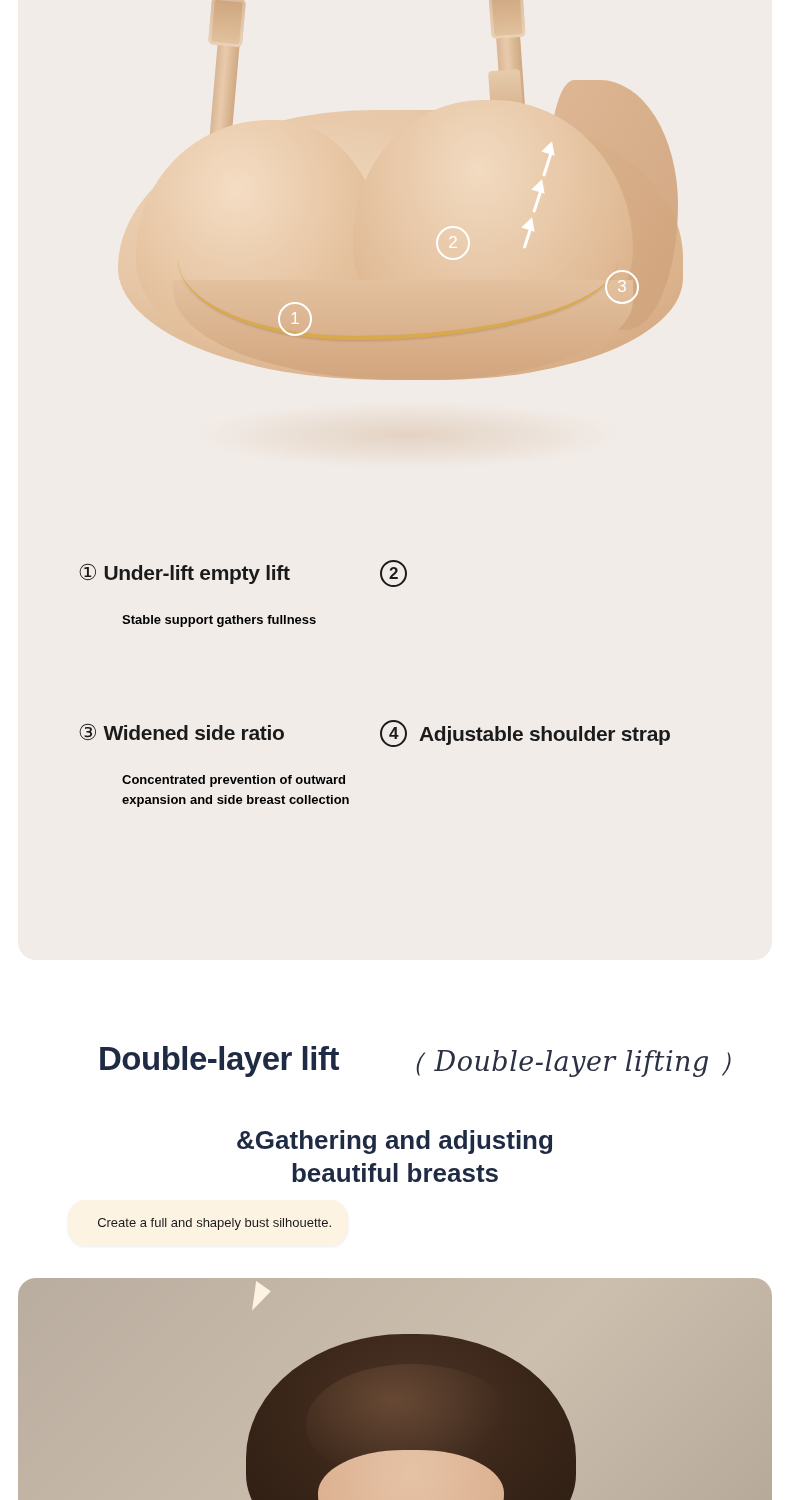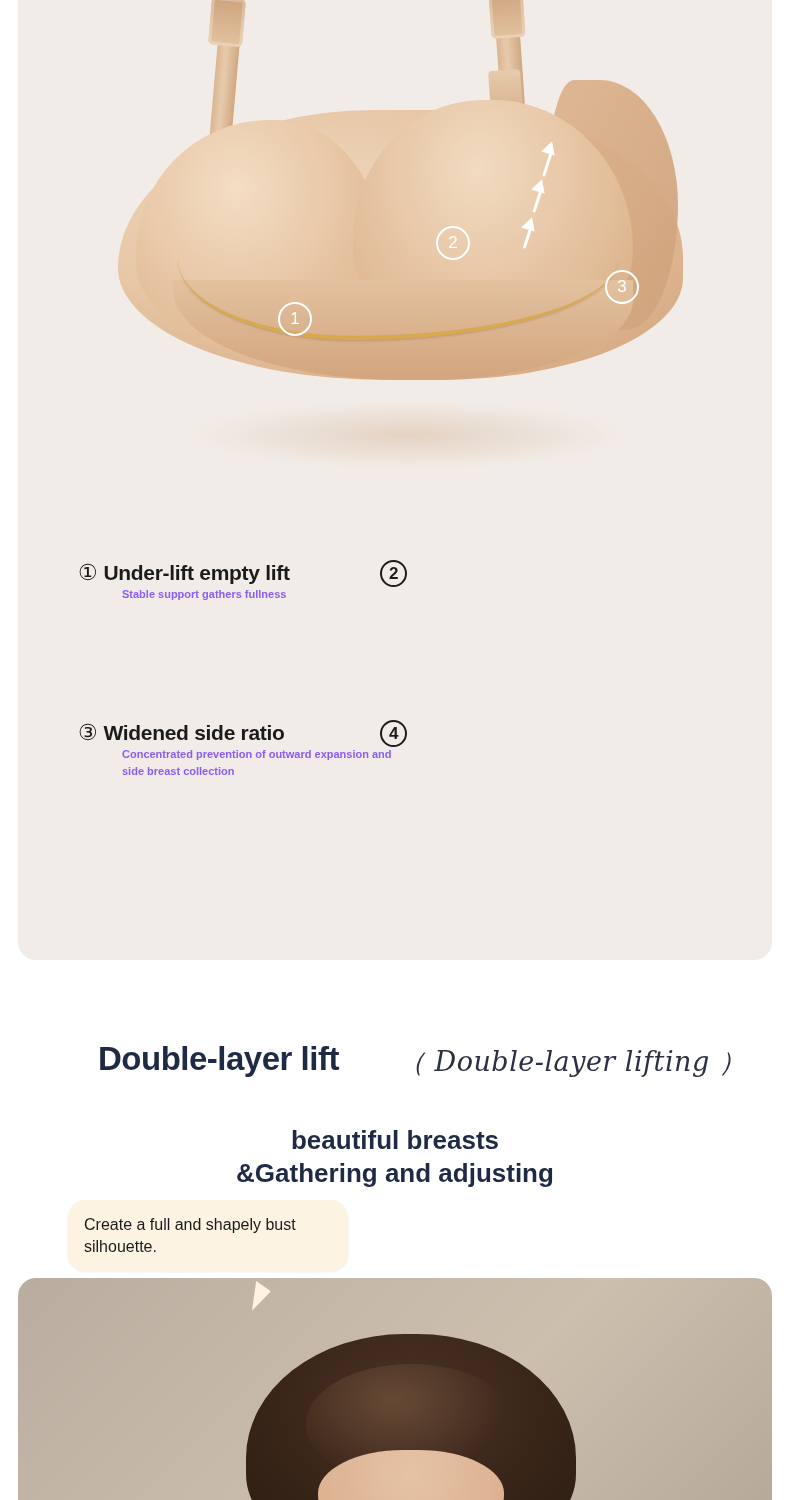--- a/index.html
+++ b/index.html
@@ -107,21 +107,21 @@
   }
   .fnum {
     font-size:22px; font-weight:normal; color:#1b1b1b;
   }
   .fnum-circle {
     display:inline-flex; align-items:center; justify-content:center;
     width:27px; height:27px; border:2px solid #1b1b1b; border-radius:50%;
     font-size:17px; font-weight:bold; flex:0 0 auto;
   }
   .fdesc {
-    margin-top:0; font-size:11px; font-weight:bold; color:#8b5cf6; line-height:1.5;
+    margin-top:24px; font-size:13px; font-weight:bold; color:#000000; line-height:1.5;
   }
   .fdesc.indent { margin-left:44px; }
 
   
   .section2 { position:absolute; left:0; top:1040px; width:790px; }
   .head-line { position:relative; height:62px; margin-left:98px; }
   .head-main {
     position:absolute; left:0; top:0;
     font-size:33px; font-weight:bold; color:#1f2a44; letter-spacing:-.5px;
   }
@@ -159,21 +159,21 @@
     position:absolute; left:300px; top:172px; width:186px; height:120px;
     background:radial-gradient(ellipse at 50% 20%, #e6c3a6, #d8ab89);
     border-radius:46% 46% 50% 50% / 36% 36% 64% 64%;
   }
   .callout {
     position:absolute; left:50px; top:-28px; width:280px;
     background:#fdf3e3; border-radius:18px; padding:14px 16px;
     box-shadow:0 1px 3px rgba(0,0,0,.08);
     z-index:4;
   }
-  .callout-text { font-size:16px; color:#1b1b1b; line-height:1.35; }
+  .callout-text { font-size:13px; color:#1b1b1b; line-height:1.35;text-align:right; }
   .callout-tail {
     position:absolute; left:236px; top:54px; width:0; height:0;
     border-left:16px solid #fdf3e3;
     border-top:8px solid transparent;
     border-bottom:22px solid transparent;
     transform:rotate(8deg);
     z-index:4;
   }
   .callout-wrap { position:absolute; left:18px; top:1228px; width:380px; height:110px; z-index:5; }
 </style>
@@ -240,36 +240,37 @@
           <div class="ftitle">
             <span class="fnum">③</span>
             <span>Widened side ratio</span>
           </div>
           <div class="fdesc indent" style="max-width:290px;">Concentrated prevention of outward expansion and side breast collection</div>
         </div>
 
         <div class="fcell right" style="top:0;">
           <div class="ftitle">
             <span class="fnum-circle">4</span>
+            <span style="margin-left:6px;">Adjustable shoulder strap</span>
           </div>
         </div>
       </div>
 
     </div>
   </div>
 
   <div class="section2">
     <div class="head-line">
       <div class="head-hl"></div>
       <div class="head-main">Double-layer lift</div>
       <div class="head-alt">（ Double-layer lifting ）</div>
     </div>
     <div class="head-sub">
+      <div>&amp;Gathering and adjusting</div>
       <div>beautiful breasts</div>
-      <div>&amp;Gathering and adjusting</div>
     </div>
   </div>
 
   <div class="photo-card">
     <div class="model-hair"></div>
     <div class="model-face"></div>
   </div>
 
   <div class="callout-wrap">
     <div class="callout">

